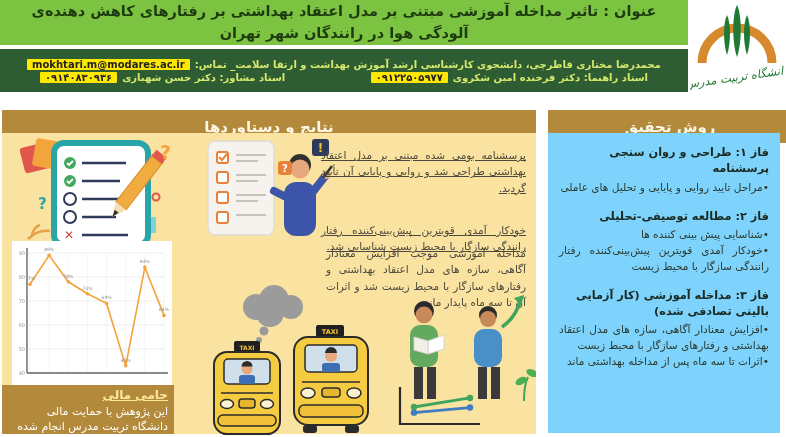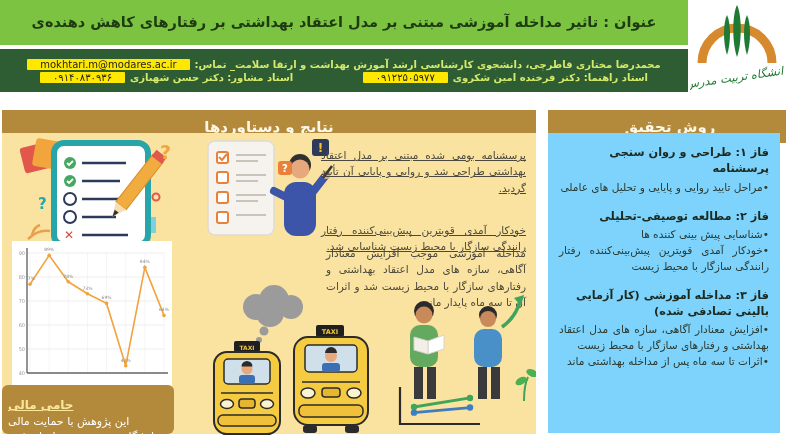--- a/index.html
+++ b/index.html
@@ -8,21 +8,21 @@
   
   .title-bar{position:absolute;left:0;top:0;width:688px;height:45px;background:#7CC342;
              display:flex;flex-direction:column;justify-content:center;align-items:center;}
   .title-bar .t1,.title-bar .t2{direction:rtl;font-weight:bold;font-size:14.5px;line-height:1.45;
              color:#1d3a10;text-align:center;width:100%;}
   .contact-bar{position:absolute;left:0;top:49px;width:688px;height:43px;background:#2F5D33;
              display:flex;flex-direction:column;justify-content:center;gap:2px;}
   .contact-row{direction:rtl;color:#D5E96C;font-size:10px;font-weight:bold;text-align:center;
              display:flex;justify-content:center;align-items:center;gap:5px;padding:0 14px;}
   .contact-row.split{justify-content:space-between;padding:0 40px;}
-  .hl{background:#FFE800;color:#222222;padding:0 13px;border-radius:1px;font-weight:normal;}
+  .hl{background:#FFE800;color:#222222;padding:0 5px;border-radius:1px;font-weight:bold;}
   .seg{display:flex;align-items:center;gap:5px;}
   .logo-box{position:absolute;left:688px;top:0;width:98px;height:92px;background:#ffffff;
              display:flex;align-items:center;justify-content:center;}
   
   .sec-header{position:absolute;top:110px;height:33px;background:#B3893B;color:#FFF8E7;
              display:flex;align-items:center;justify-content:center;font-weight:bold;
              font-size:15px;direction:rtl;}
   .results-header{left:2px;width:534px;}
   .method-header{left:548px;width:244px;}
   .panel{position:absolute;top:133px;}
@@ -32,35 +32,36 @@
   
   .ill{position:absolute;}
   .para{position:absolute;direction:rtl;text-align:justify;color:#4b483d;
         font-size:10.5px;line-height:1.55;}
   .p12{right:10px;top:14px;width:205px;text-decoration:underline;}
   .p12 .pp{margin:0 0 26px 0;}
   .p12 .pp:last-child{margin:0;}
   .p3{right:10px;top:112px;width:200px;}
   .chart-wrap{position:absolute;left:10px;top:108px;width:160px;height:146px;background:#ffffff;}
   .sponsor{position:absolute;left:0;top:252px;width:172px;height:49px;background:#B3893B;
-        box-sizing:border-box;padding:13px 6px;text-align:left;direction:rtl;border-radius:6px;}
+        box-sizing:border-box;padding:3px 6px;text-align:right;direction:rtl;}
   .sponsor .st{color:#FAE79C;font-weight:bold;font-size:12px;text-decoration:underline;margin:0;}
   .sponsor .sb{color:#ffffff;font-size:11px;line-height:1.4;margin-top:2px;}
   
   .phase{margin-bottom:13px;}
   .phase h3{margin:0 0 2px 0;font-size:11.3px;font-weight:bold;color:#1b2a20;line-height:1.45;}
   .phase .bl{font-size:10.6px;line-height:1.5;text-align:justify;color:#2c3a30;}
 </style>
 </head>
 <body>
 
 <div class="poster">
 
   <div class="title-bar">
     <div class="t1">عنوان : تاثیر مداخله آموزشی مبتنی بر مدل اعتقاد بهداشتی بر رفتارهای کاهش دهنده‌ی</div>
+    <div class="t2">آلودگی هوا در رانندگان شهر تهران</div>
   </div>
 
   <div class="contact-bar">
     <div class="contact-row">
       <span>محمدرضا مختاری قاطرچی، دانشجوی کارشناسی ارشد آموزش بهداشت و ارتقا سلامت_ تماس:</span>
       <span class="hl" dir="ltr">mokhtari.m@modares.ac.ir</span>
     </div>
     <div class="contact-row split">
       <span class="seg">
         <span>استاد راهنما: دکتر فرخنده امین شکروی</span>

